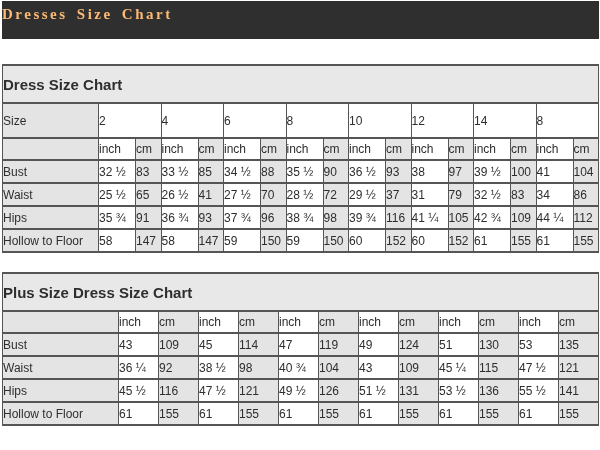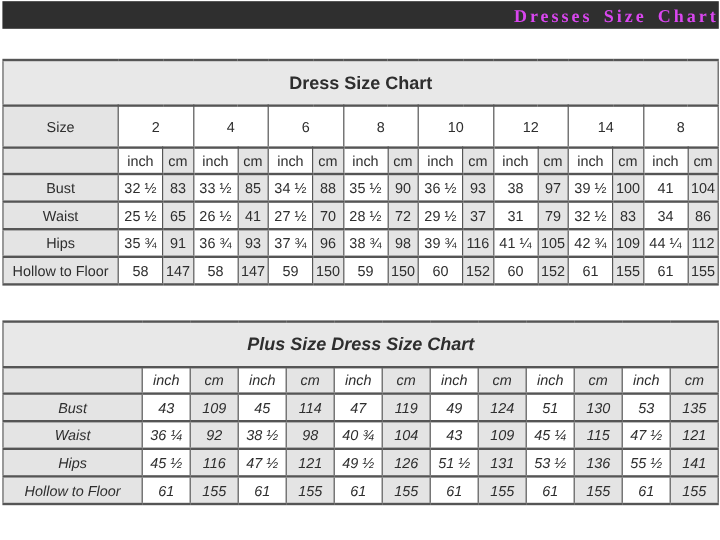--- a/index.html
+++ b/index.html
@@ -5,44 +5,44 @@
   * { box-sizing: border-box; }
   html, body {
     margin: 0; padding: 0;
     width: 600px; height: 450px;
     background: #ffffff;
     font-family: "Liberation Sans", sans-serif;
     overflow: hidden;
   }
   .top-bar {
     margin: 1px 1px 0 2px;
-    height: 23px;
+    height: 38px;
     background: #2f2f2f;
-    color: #d946ef;
-    text-align: right;
+    color: #fdba74;
+    text-align: left;
     line-height: 26px;
     font-family: "Liberation Serif", serif;
     font-weight: bold;
     font-size: 15px;
     letter-spacing: 2.5px;
     word-spacing: 3px;
   }
   table.size-table {
     border-collapse: collapse;
     table-layout: fixed;
     width: 596px;
     margin-left: 2px;
-    text-align: center;
+    text-align: left;
     color: #2e2e2e;
     font-size: 12px;
     border: 1px solid #555555;
     padding-left: 36px;
   }
   table.t0 { margin-top: 25px; }
-  table.t1 { margin-top: 29px; font-style: italic; }
+  table.t1 { margin-top: 19px; }
   .size-table td {
     border: 1px solid #555555;
     border-top-width: 2px;
     border-bottom-width: 2px;
     background: #ffffff;
     height: 23px;
     padding: 1px 0;
     overflow: hidden;
     white-space: nowrap;
   }

